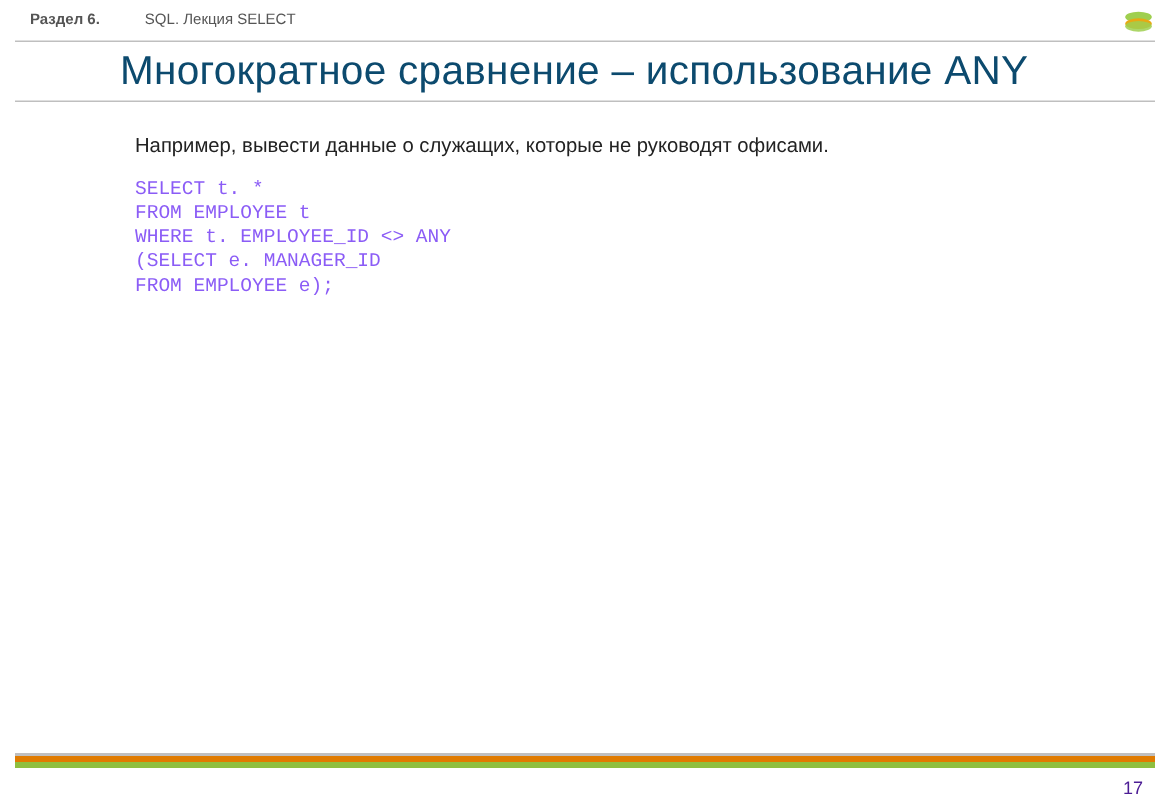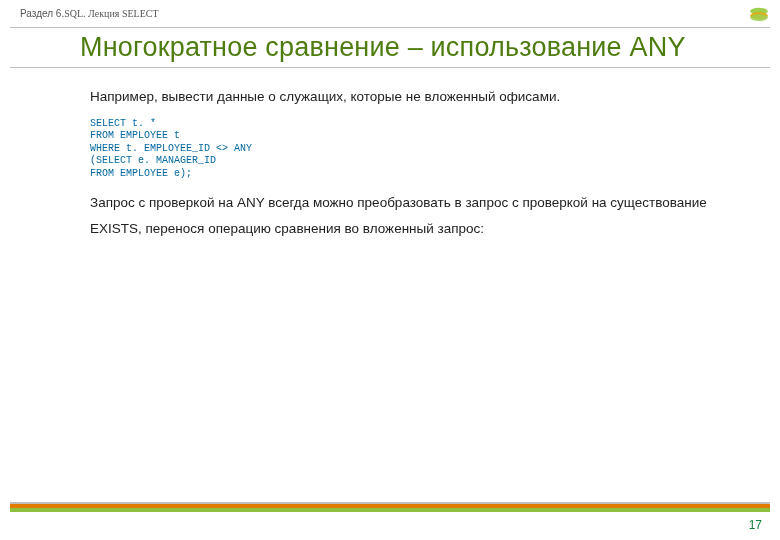--- a/index.html
+++ b/index.html
@@ -12,59 +12,60 @@
     overflow: hidden;
   }
   .header-bar {
     display: flex;
     align-items: center;
     padding: 8px 20px 4px 20px;
     font-size: 10px;
     color: #555;
   }
   .header-bar .section {
+    margin-right: 30px;
+    font-weight: bold;
   }
   .header-bar .lecture {
     color: #555;
-    font-family: Liberation Serif, serif;
   }
   .logo {
     position: absolute;
     right: 10px;
     top: 6px;
     width: 22px;
     height: 16px;
   }
   .logo svg { width:100%; height:100%; }
   .title-row {
     padding: 4px 0 4px 70px;
     border-top: 1px solid #bfbfbf;
     border-bottom: 1px solid #bfbfbf;
     margin: 4px 10px 0 10px;
   }
   .title-row h1 {
     font-size: 27px;
     font-weight: normal;
-    color: #4d7c0f;
+    color: #0c4a6e;
     letter-spacing: 0.2px;
   }
   .content {
     padding: 16px 40px 0 90px;
     font-size: 13.5px;
     color: #222;
     line-height: 1.35;
   }
   .para {
     margin-bottom: 8px;
     line-height: 1.9;
   }
   pre.code {
     font-family: "Courier New", Courier, monospace;
-    font-size: 10px;
-    color: #0369a1;
+    font-size: 13px;
+    color: #8b5cf6;
     white-space: pre;
     margin-bottom: 10px;
     line-height: 1.25;
   }
   .footer-stripe {
     position: absolute;
     left: 10px;
     right: 10px;
     bottom: 28px;
   }
@@ -78,21 +79,21 @@
   }
   .footer-bot {
     height: 4px;
     background: #8fbf3f;
   }
   .page-num {
     position: absolute;
     right: 18px;
     bottom: 8px;
     font-size: 12px;
-    color: #15803d;
+    color: #4c1d95;
     margin-top: 40px;
   }
 </style>
 </head>
 <body>
 
 <div class="header-bar">
   <span class="section">Раздел 6.</span>
   <span class="lecture">SQL. Лекция SELECT</span>
 </div>
@@ -103,27 +104,26 @@
     <ellipse cx="12" cy="11" rx="10" ry="4" fill="#e8a814"></ellipse>
     <ellipse cx="12" cy="13" rx="10" ry="4" fill="#9fcf4f" opacity="0.85"></ellipse>
   </svg>
 </div>
 
 <div class="title-row">
   <h1>Многократное сравнение – использование ANY</h1>
 </div>
 
 <div class="content">
-  <p class="para">Например, вывести данные о служащих, которые не вложенный офисами.</p>
+  <p class="para">Например, вывести данные о служащих, которые не руководят офисами.</p>
   <pre class="code">SELECT t. *
 FROM EMPLOYEE t
 WHERE t. EMPLOYEE_ID &lt;&gt; ANY
 (SELECT e. MANAGER_ID
 FROM EMPLOYEE e);</pre>
-  <p class="para">Запрос с проверкой на ANY всегда можно преобразовать в запрос с проверкой на существование EXISTS, перенося операцию сравнения во вложенный запрос:</p>
 </div>
 
 <div class="footer-stripe">
   <div class="footer-top"></div>
   <div class="footer-mid"></div>
   <div class="footer-bot"></div>
 </div>
 
 <div class="page-num">17</div>
 

